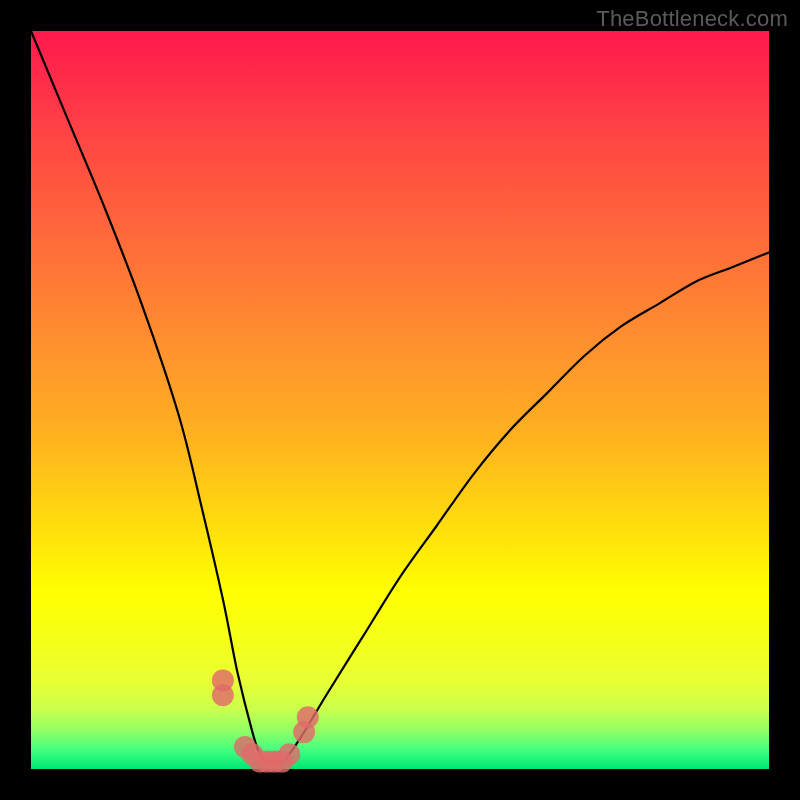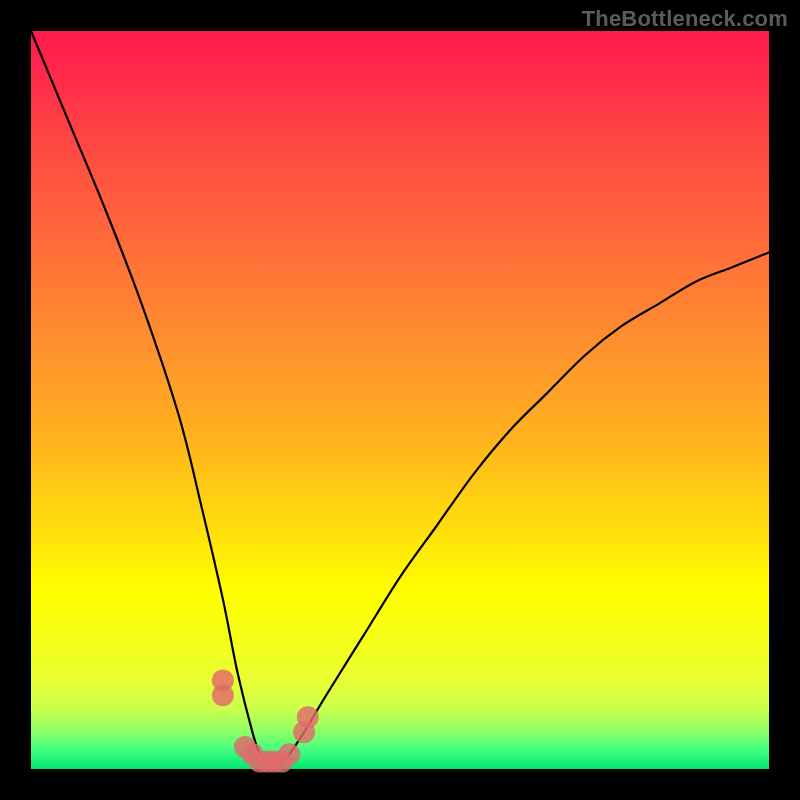--- a/index.html
+++ b/index.html
@@ -43,21 +43,21 @@
       #00e673 100%
     );
   }
   .watermark {
     position: absolute;
     top: 6px;
     right: 12px;
     color: #5b5b5b;
     font-size: 22px;
     letter-spacing: 0.2px;
-    font-weight: 700;
+    font-weight: 400;
     user-select: none;
   }
   svg.curve {
     position: absolute;
     left: 0;
     top: 0;
     width: 738px;
     height: 738px;
     overflow: visible;
   }

